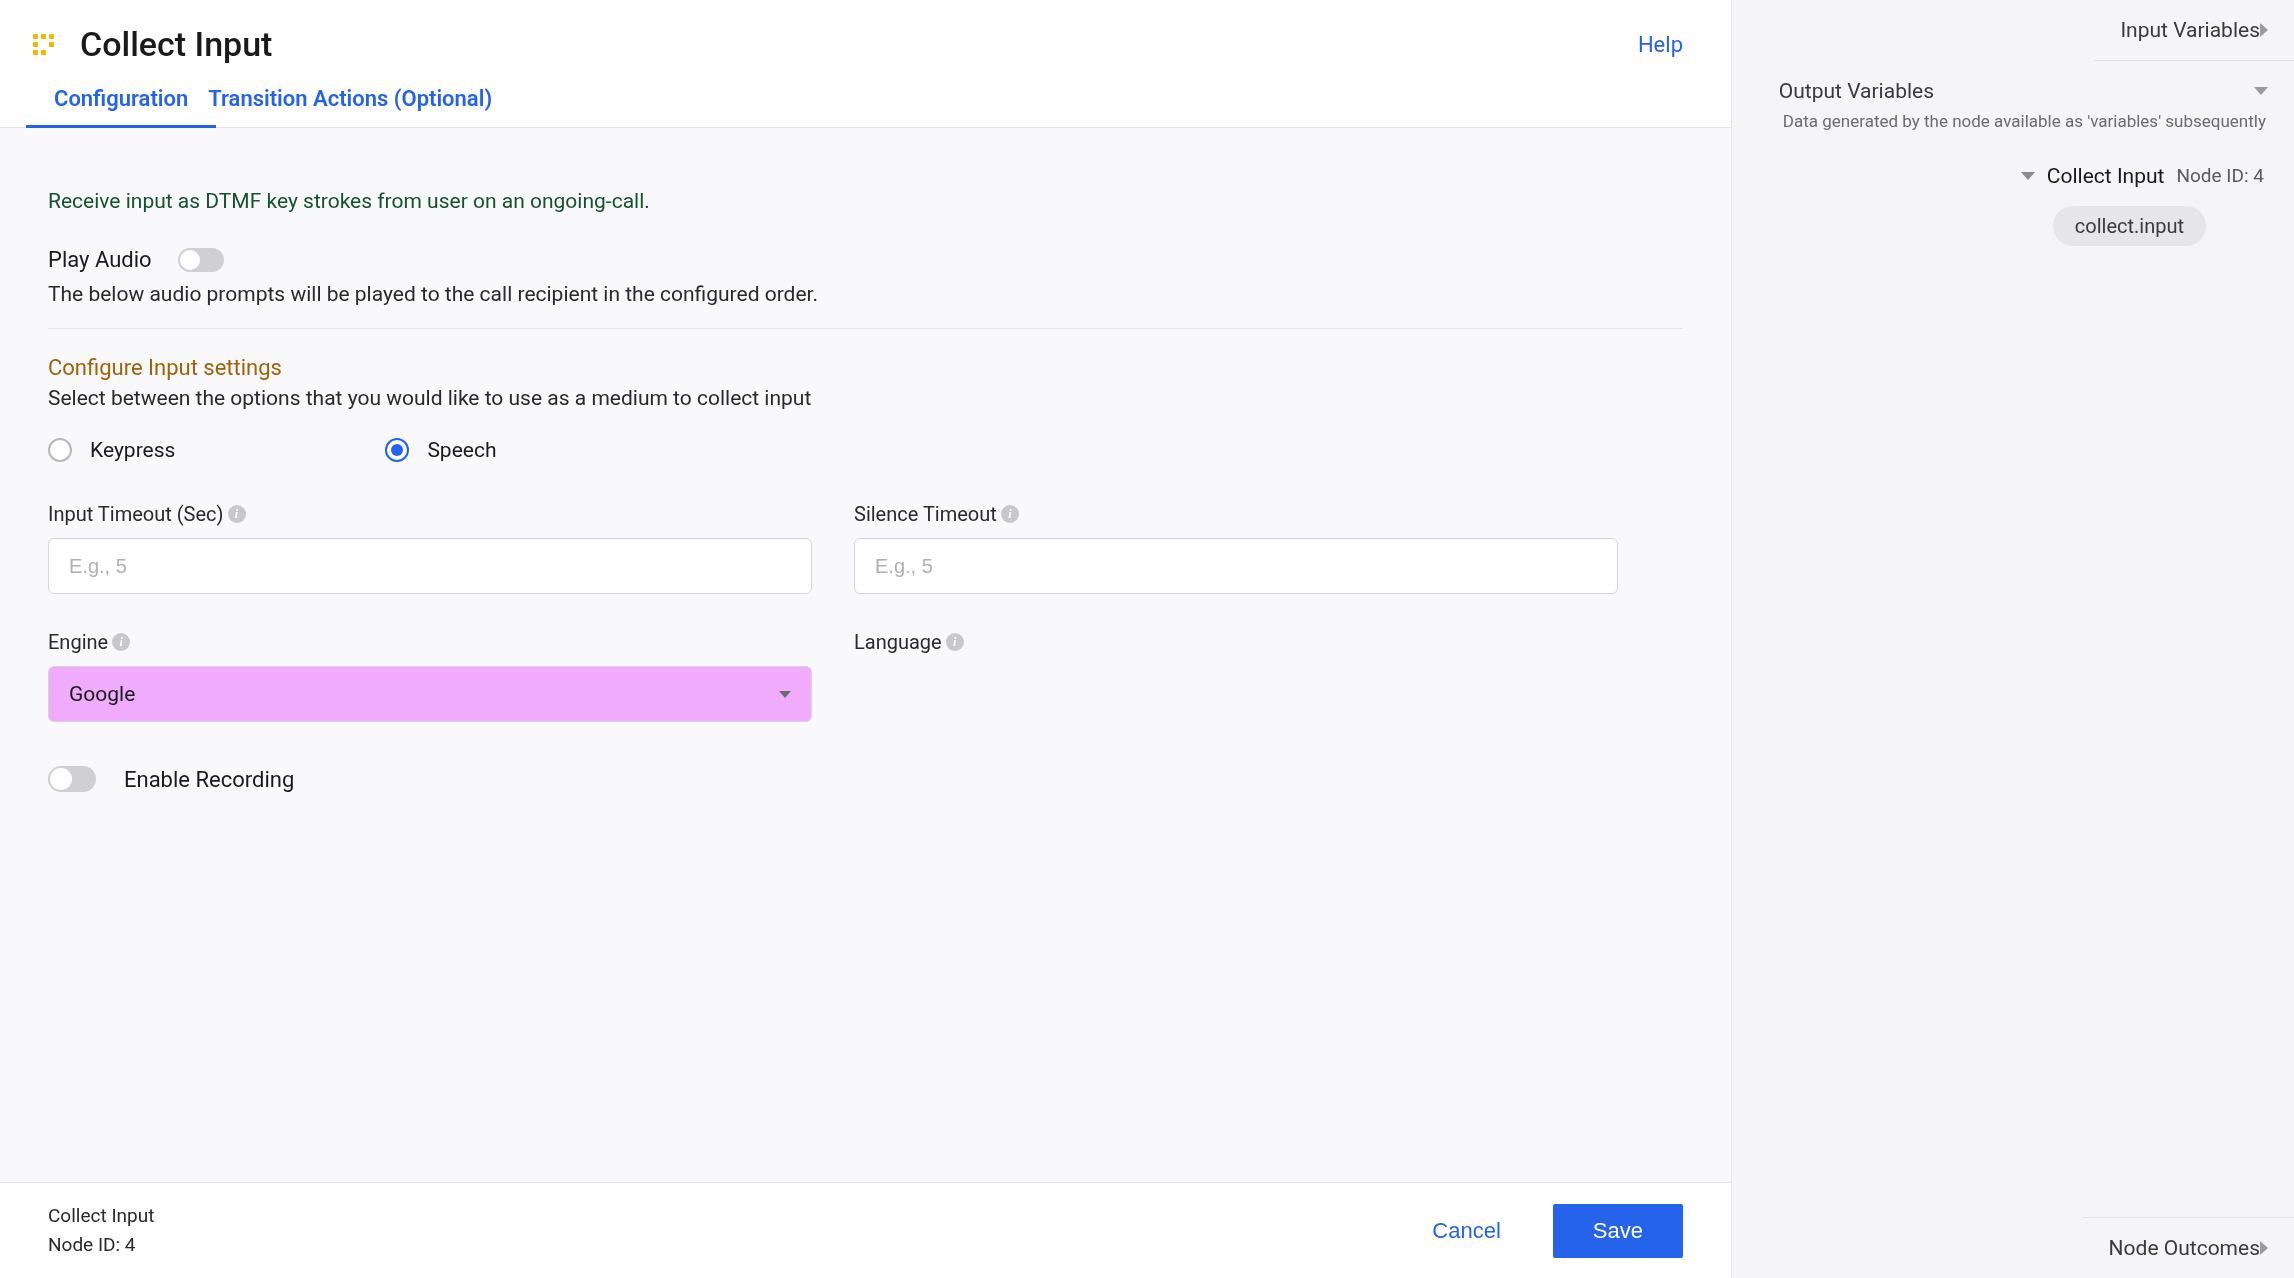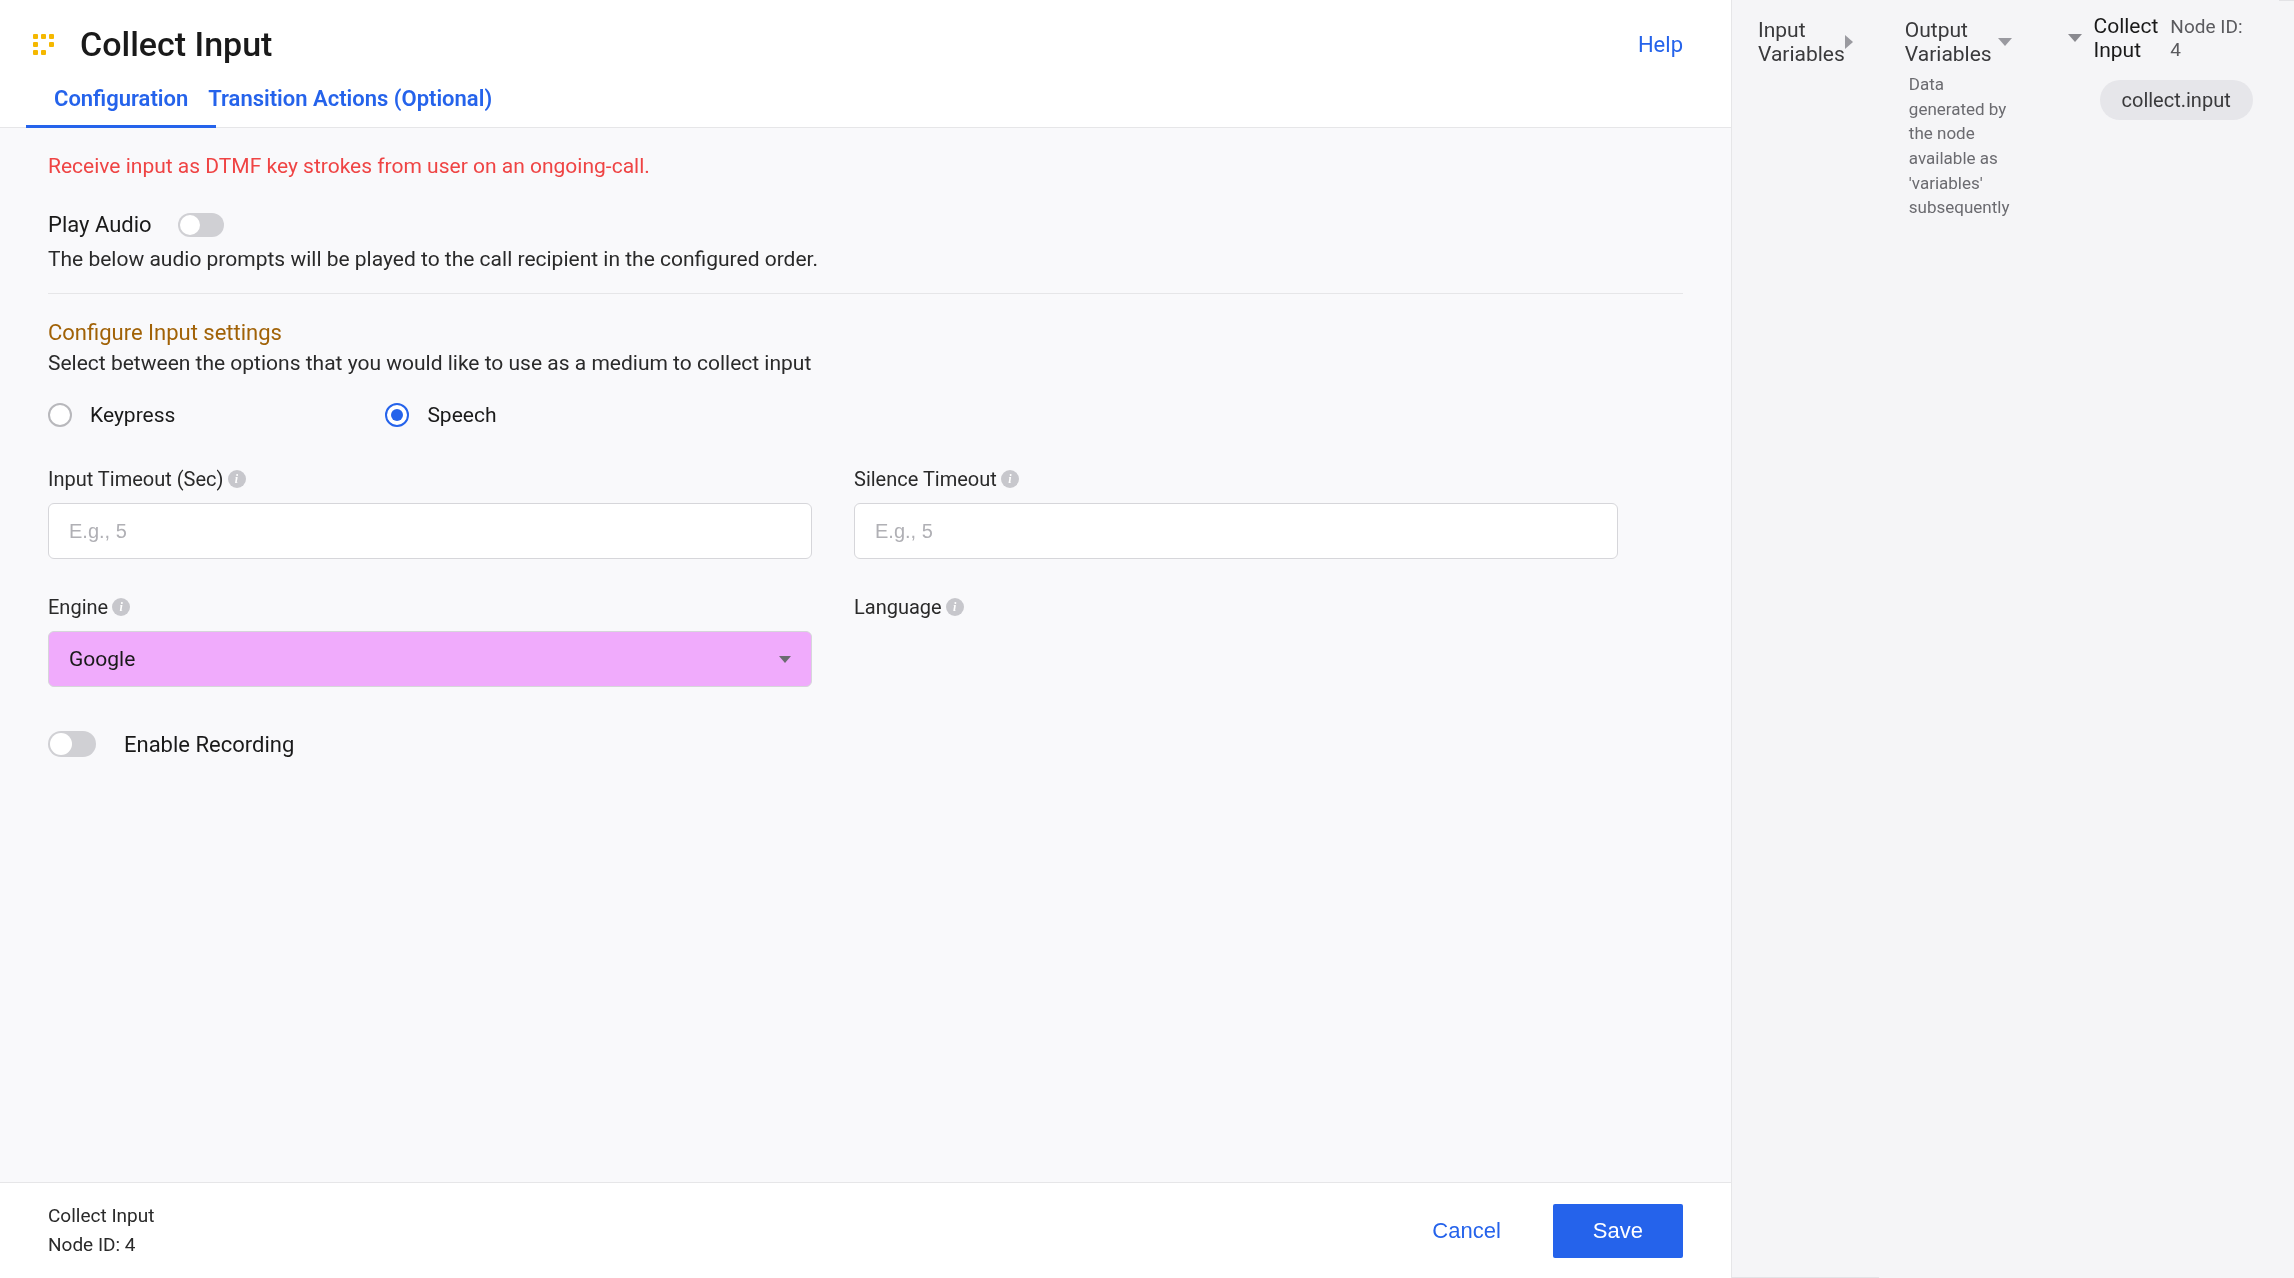--- a/index.html
+++ b/index.html
@@ -72,22 +72,23 @@
     background: #2563eb;
   }
   .content {
     flex: 1;
     padding: 26px 48px 0 48px;
     overflow-y: auto;
     background: #f9f9fb;
   }
   .desc {
     font-size: 21px;
-    color: #ef4444;
+    color: #14532d;
     margin-bottom: 34px;
+    margin-top: 35px;
   }
   .row-inline {
     display: flex;
     align-items: center;
     gap: 26px;
     margin-bottom: 10px;
   }
   .section-label {
     font-size: 22px;
     font-weight: 400;
@@ -247,21 +248,22 @@
     border-radius: 2px;
     padding: 14px 40px;
     cursor: pointer;
   }
 
   
   .sidebar {
     width: 562px;
     background: #f5f5f7;
     display: flex;
-    flex-direction: row;
+    flex-direction: column;
+    align-items: flex-end;
   }
   .side-section {
     border-bottom: 1px solid #e3e3e6;
   }
   .side-header {
     display: flex;
     align-items: center;
     justify-content: space-between;
     padding: 18px 26px;
     cursor: pointer;

